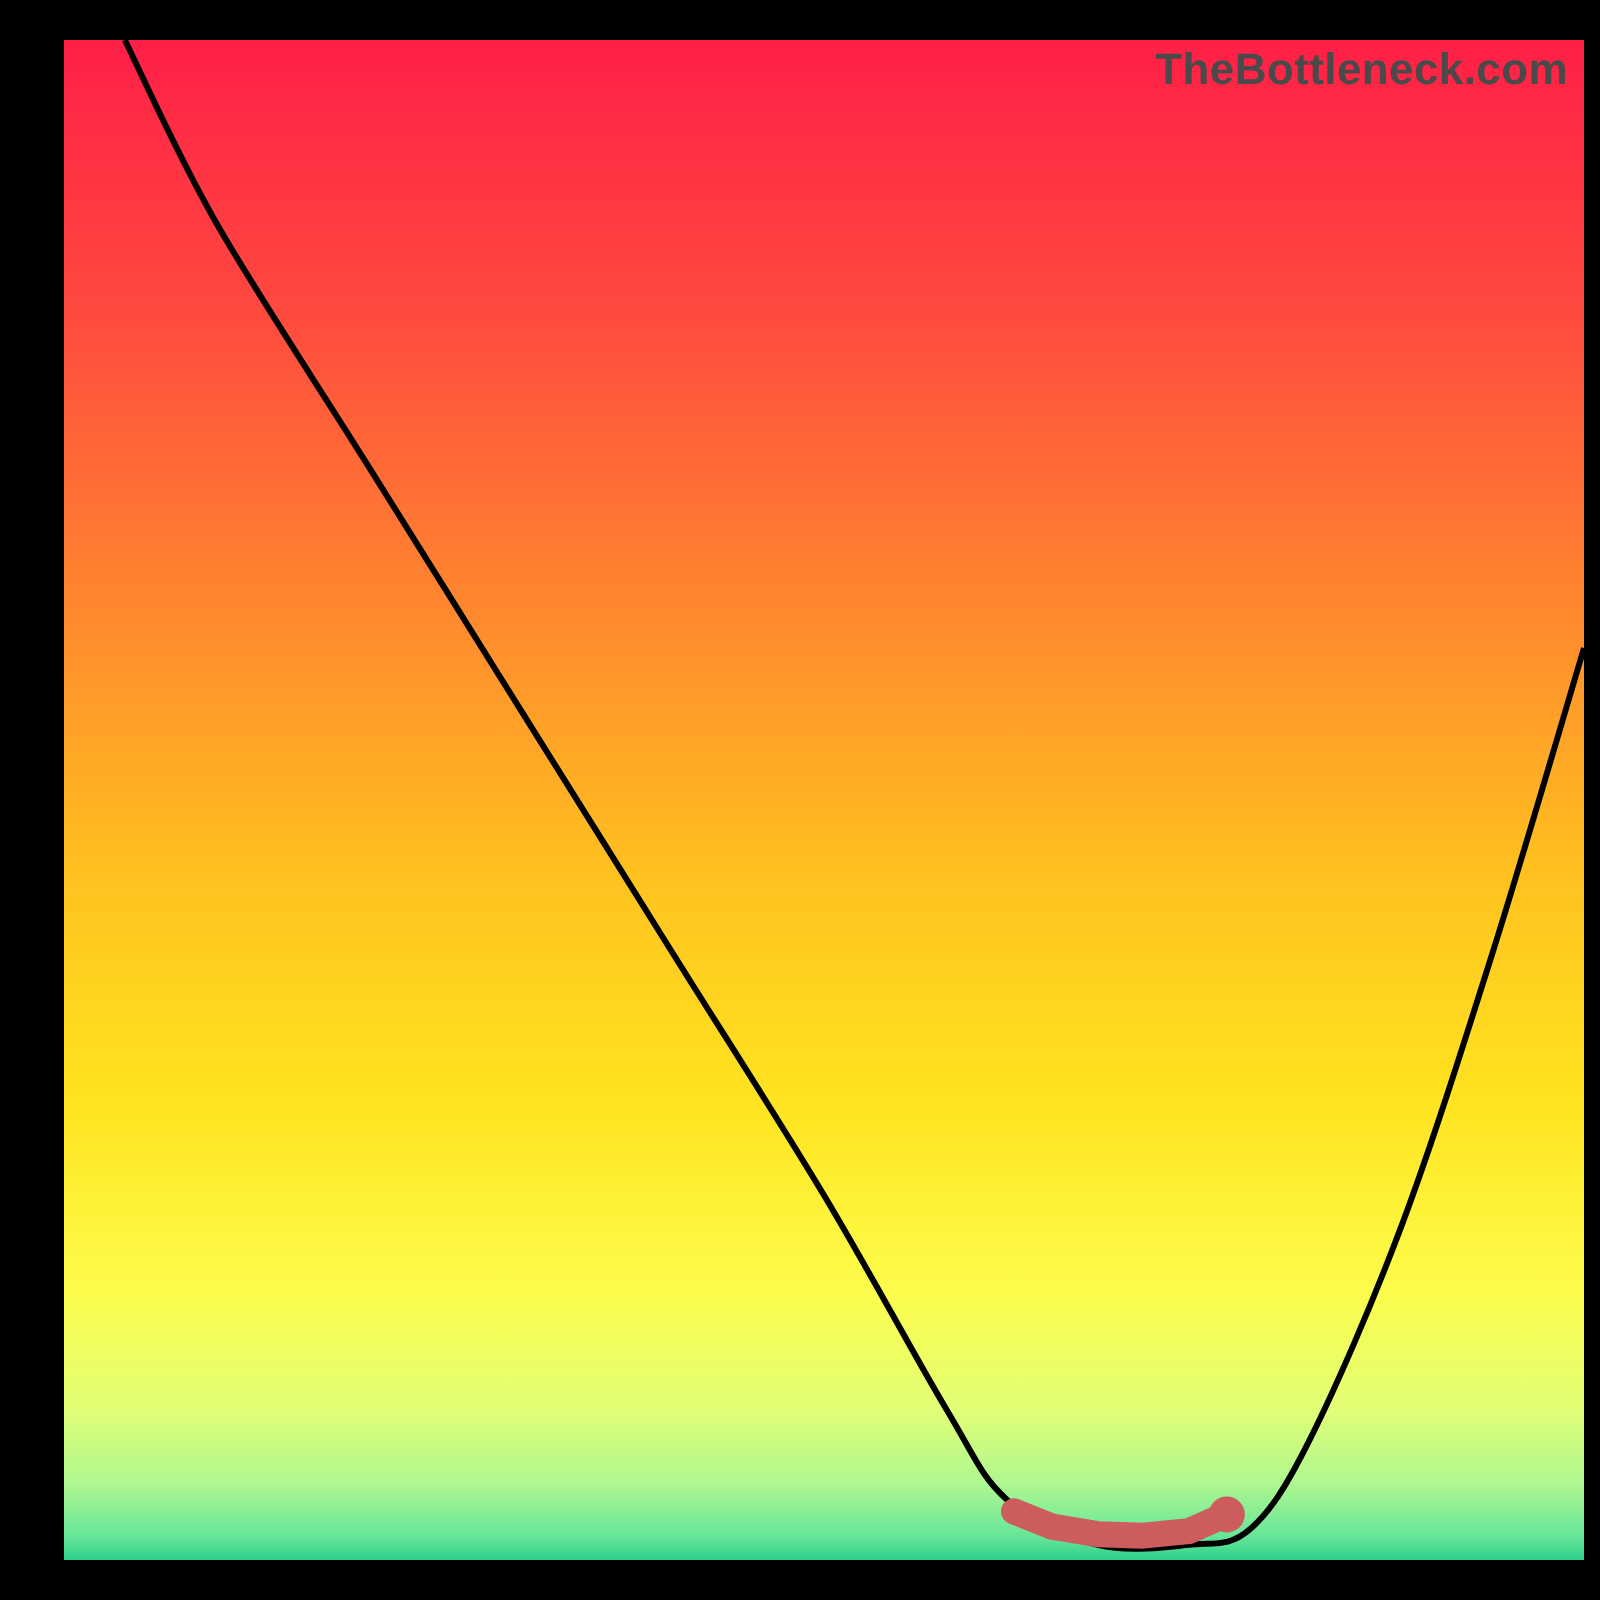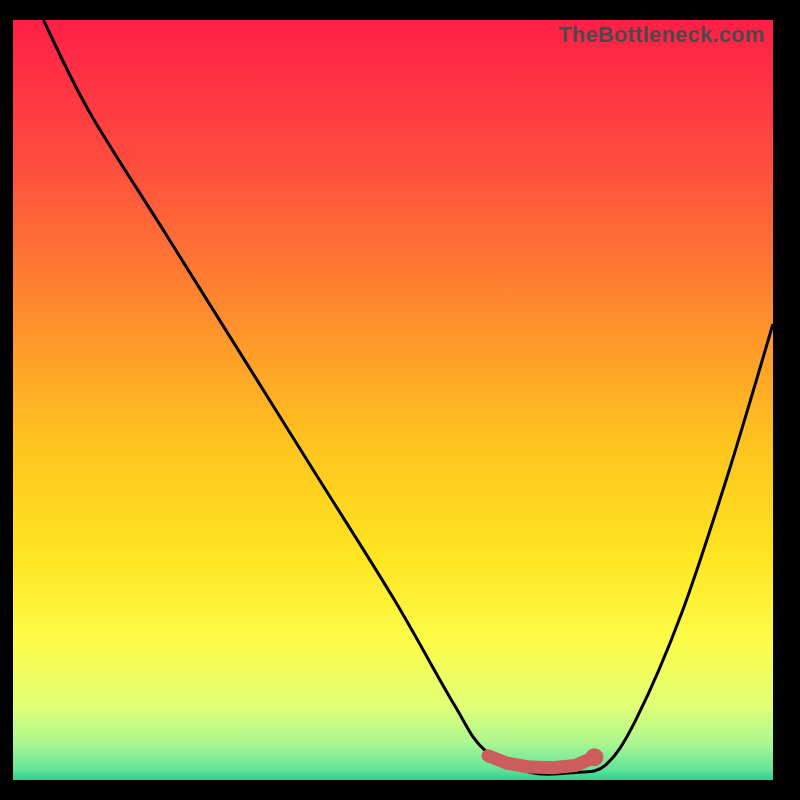--- a/index.html
+++ b/index.html
@@ -12,21 +12,21 @@
     overflow: hidden;
   }
   .stage {
     position: relative;
     width: 800px;
     height: 800px;
     background: #000;
   }
   .plot {
     position: absolute;
-    left: 13px;
+    left: 32px;
     top: 20px;
     width: 760px;
     height: 760px;
     overflow: hidden;
   }
   .gradient {
     position: absolute;
     inset: 0;
   }
   .watermark {

